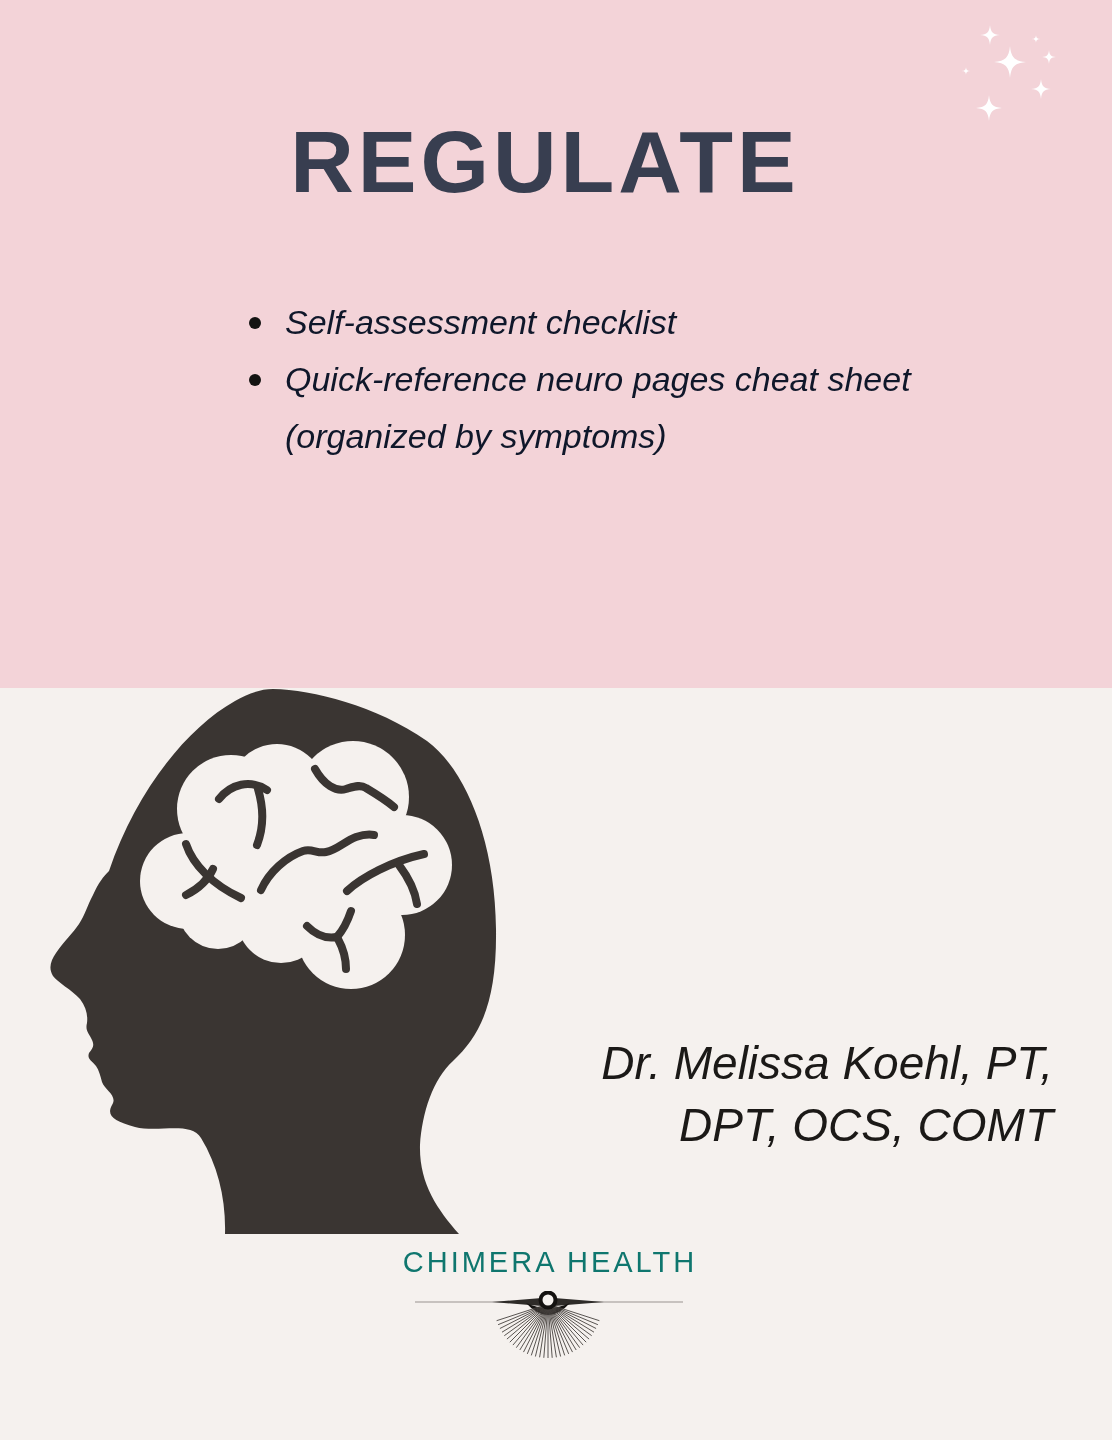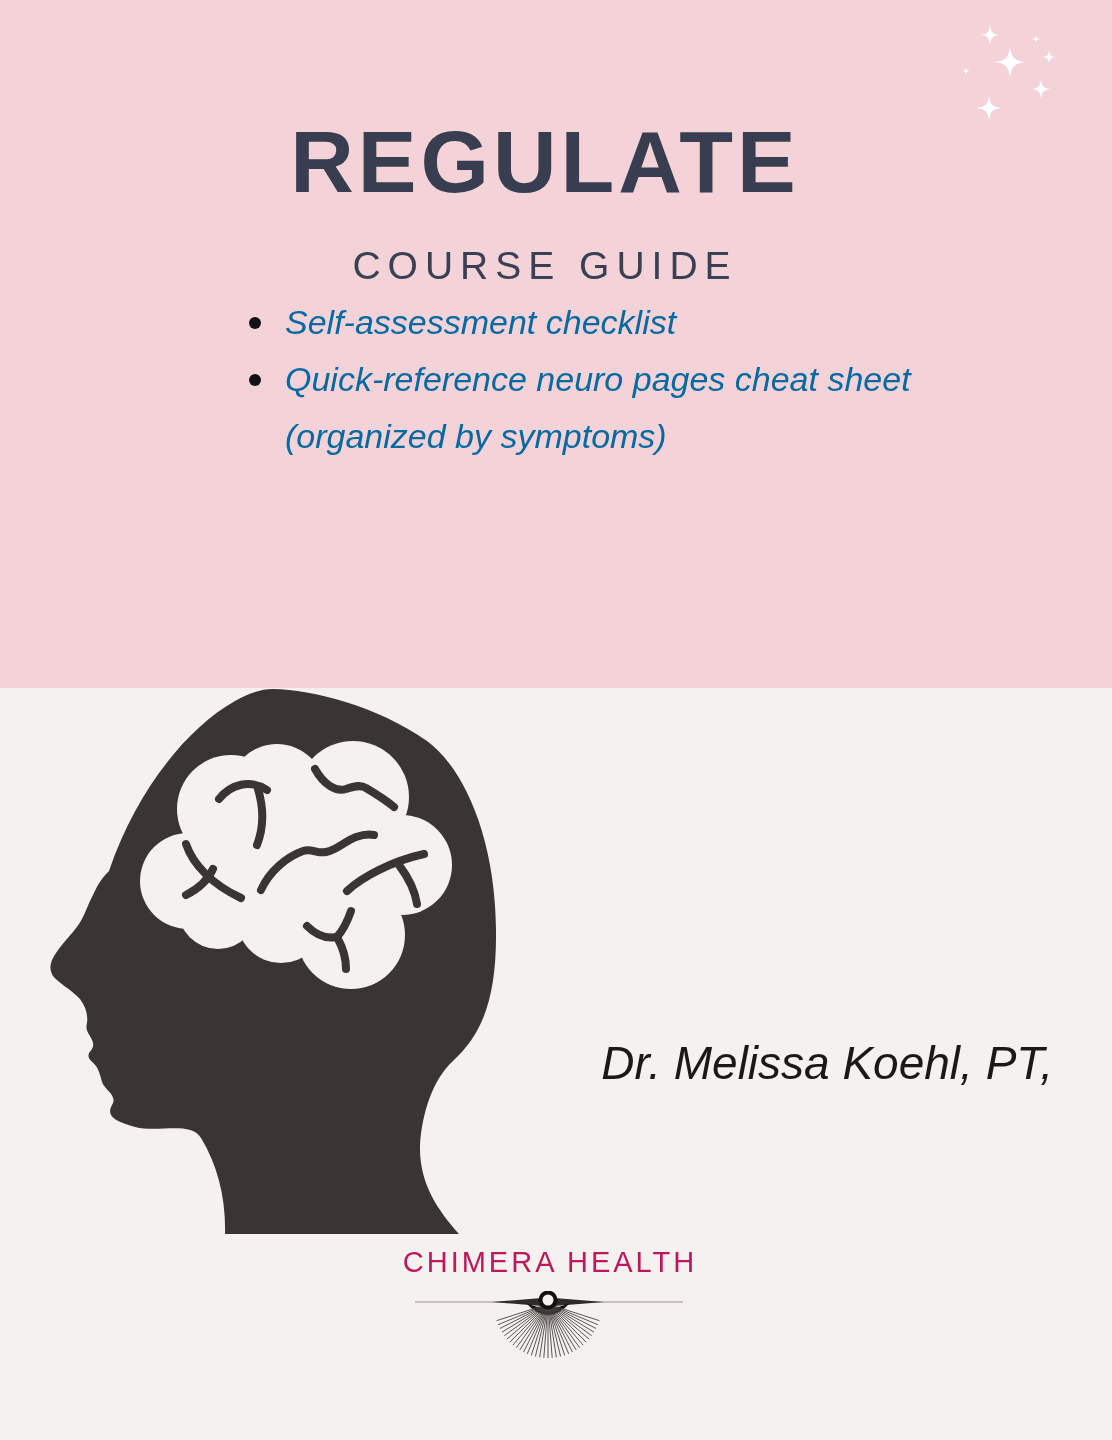--- a/index.html
+++ b/index.html
@@ -33,42 +33,42 @@
   }
   .features {
     position: absolute; left: 235px; top: 294px; width: 700px;
     list-style: none;
   }
   .features li {
     position: relative;
     padding-left: 50px;
     font-style: italic;
     font-size: 34px; line-height: 57px;
-    color: #0369a1;
+    color: #0f172a;
     white-space: pre-line;
   }
   .features li .dot {
     position: absolute; left: 14px; top: 23px;
     width: 12px; height: 12px; border-radius: 50%;
     background: #141312;
   }
   
   .lower { position:absolute; left:0; top:688px; width:1112px; height:892px; }
   .head-svg { position:absolute; left:45px; top:1px; width:455px; height:545px; }
   .author {
     position: absolute; right: 59px; top: 344px;
     text-align: right;
     font-style: italic; font-weight: 400;
     font-size: 46px; line-height: 62px;
     color: #1b1917;
   }
   .brand { position:absolute; left:390px; top:560px; width:320px; text-align:center; }
   .brand-name {
     font-size: 29px; font-weight: 500; letter-spacing: 3px;
-    color: #be185d; line-height: 1;
+    color: #0f766e; line-height: 1;
   }
   .sunburst { display:block; margin-top: 14px; width:300px; height:70px; margin-left:10px; }
 </style>
 </head>
 <body>
 
 <div class="page">
 
   <section class="hero">
 
@@ -79,21 +79,20 @@
       <use href="#sp" transform="translate(50,25) scale(10)"></use>
       <use href="#sp" transform="translate(96,29) scale(4)"></use>
       <use href="#sp" transform="translate(70,52) scale(16)"></use>
       <use href="#sp" transform="translate(109,47) scale(7)"></use>
       <use href="#sp" transform="translate(26,61) scale(4)"></use>
       <use href="#sp" transform="translate(101,79) scale(10)"></use>
       <use href="#sp" transform="translate(49,98) scale(13)"></use>
     </svg>
 
     <h1 class="title">REGULATE</h1>
-    <div class="subtitle">COURSE GUIDE</div>
 
     <ul class="features">
       <li><span class="dot"></span><span>Self-assessment checklist</span></li>
       <li><span class="dot"></span><span>Quick-reference neuro pages cheat sheet
 (organized by symptoms)</span></li>
     </ul>
   </section>
 
   <section class="lower">
 
@@ -145,20 +144,21 @@
         <path d="M302,202 C317,188 347,172 379,165"></path>
         <path d="M354,176 C363,188 370,201 372,215"></path>
         <path d="M262,237 C271,246 282,250 292,248"></path>
         <path d="M292,248 C299,240 303,231 306,222"></path>
         <path d="M293,250 C299,261 301,269 301,280"></path>
       </g>
     </svg>
 
     <div class="author">
       <div>Dr. Melissa Koehl, PT,</div>
+      <div>DPT, OCS, COMT</div>
     </div>
 
     <div class="brand">
       <div class="brand-name">CHIMERA HEALTH</div>
       <svg class="sunburst" viewBox="0 0 300 70" aria-hidden="true">
         <line x1="15" y1="11" x2="283" y2="11" stroke="#9a9390" stroke-width="1.2"></line>
         <path d="M92,11 L148,6.5 L148,15.5 Z" fill="#2e2b28"></path>
         <path d="M204,11 L148,6.5 L148,15.5 Z" fill="#2e2b28"></path>
         <path d="M126,12 Q148,36 170,12 Q148,22 126,12 Z" fill="#141210"></path>
         <g id="sunburst-rays" stroke="#46423e" stroke-width="0.9">

